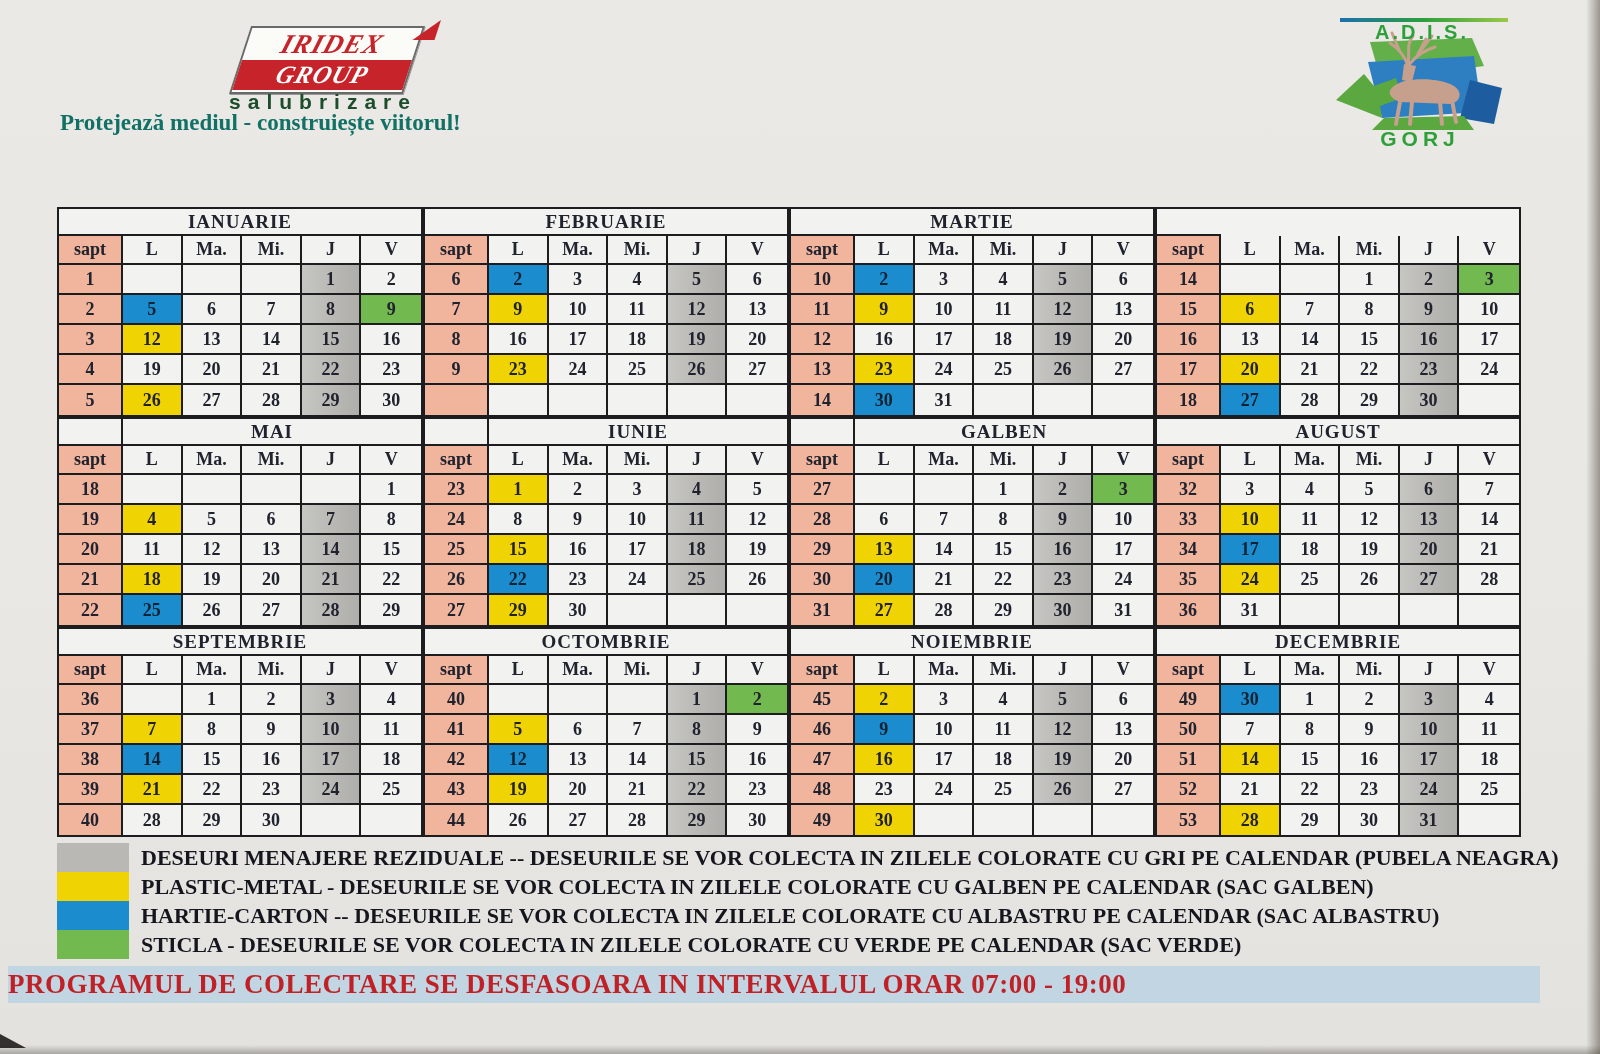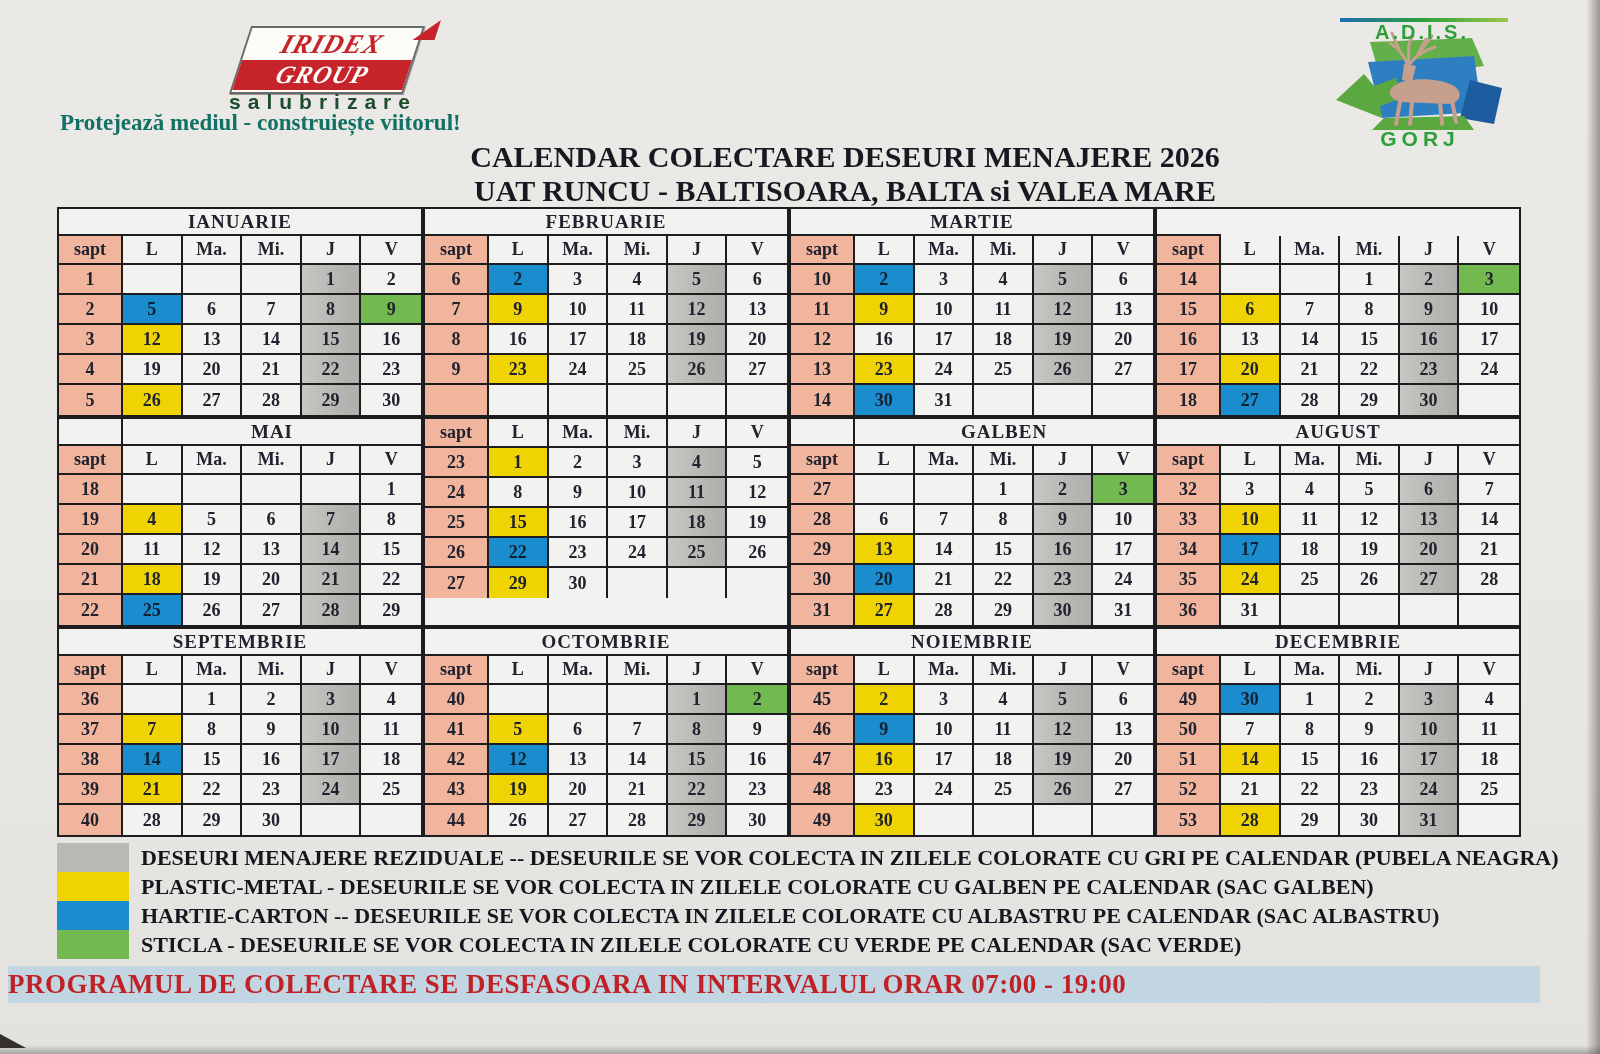--- a/index.html
+++ b/index.html
@@ -98,24 +98,20 @@
     <g>
       <path d="M86,54 C82,42 76,36 68,31 M86,54 C88,40 84,32 91,24 M86,54 C95,42 104,38 113,35 M95,44 L104,27 M78,40 L70,21 M99,38 L110,24" stroke="#c79f8d" stroke-width="3" fill="none" stroke-linecap="round"></path>
       <polygon points="82,52 94,54 90,70 80,68" fill="#c79f8d"></polygon>
       <path d="M72,74 C84,64 120,66 132,74 C141,80 139,90 128,92 L78,90 C68,86 64,80 72,74 Z" fill="#c79f8d"></path>
       <path d="M78,90 L74,112 M90,90 L88,112 M118,90 L120,112 M130,88 L134,110" stroke="#c79f8d" stroke-width="4" fill="none" stroke-linecap="round"></path>
     </g>
     <text x="100" y="27" text-anchor="middle" font-family="Liberation Sans, sans-serif" font-weight="bold" font-size="20" letter-spacing="3" fill="#2da03a">A.D.I.S.</text>
     <text x="98" y="134" text-anchor="middle" font-family="Liberation Sans, sans-serif" font-weight="bold" font-size="21" letter-spacing="5" fill="#2da03a">GORJ</text>
   </svg>
 
-  <div class="titles">
-    <div class="t1">CALENDAR COLECTARE DESEURI MENAJERE 2026</div>
-    <div class="t2">UAT RUNCU - BALTISOARA, BALTA si VALEA MARE</div>
-  </div>
 
   <div class="calendar">
       <div class="month">
         <div class="mrow trow">
           <div class="cell tcell span6">IANUARIE</div>
         </div>
         <div class="mrow hrow">
           <div class="cell hcell sapt">sapt</div>
           <div class="cell hcell">L</div>
           <div class="cell hcell">Ma.</div>
@@ -371,20 +367,24 @@
         <div class="mrow drow">
           <div class="cell sapt">22</div>
           <div class="cell day c-blue">25</div>
           <div class="cell day">26</div>
           <div class="cell day">27</div>
           <div class="cell day c-gray">28</div>
           <div class="cell day">29</div>
         </div>
       </div>
       <div class="month">
+        <div class="mrow trow">
+          <div class="cell corner"></div>
+          <div class="cell tcell span5">IUNIE</div>
+        </div>
         <div class="mrow hrow">
           <div class="cell hcell sapt">sapt</div>
           <div class="cell hcell">L</div>
           <div class="cell hcell">Ma.</div>
           <div class="cell hcell">Mi.</div>
           <div class="cell hcell">J</div>
           <div class="cell hcell">V</div>
         </div>
         <div class="mrow drow">
           <div class="cell sapt">23</div>

